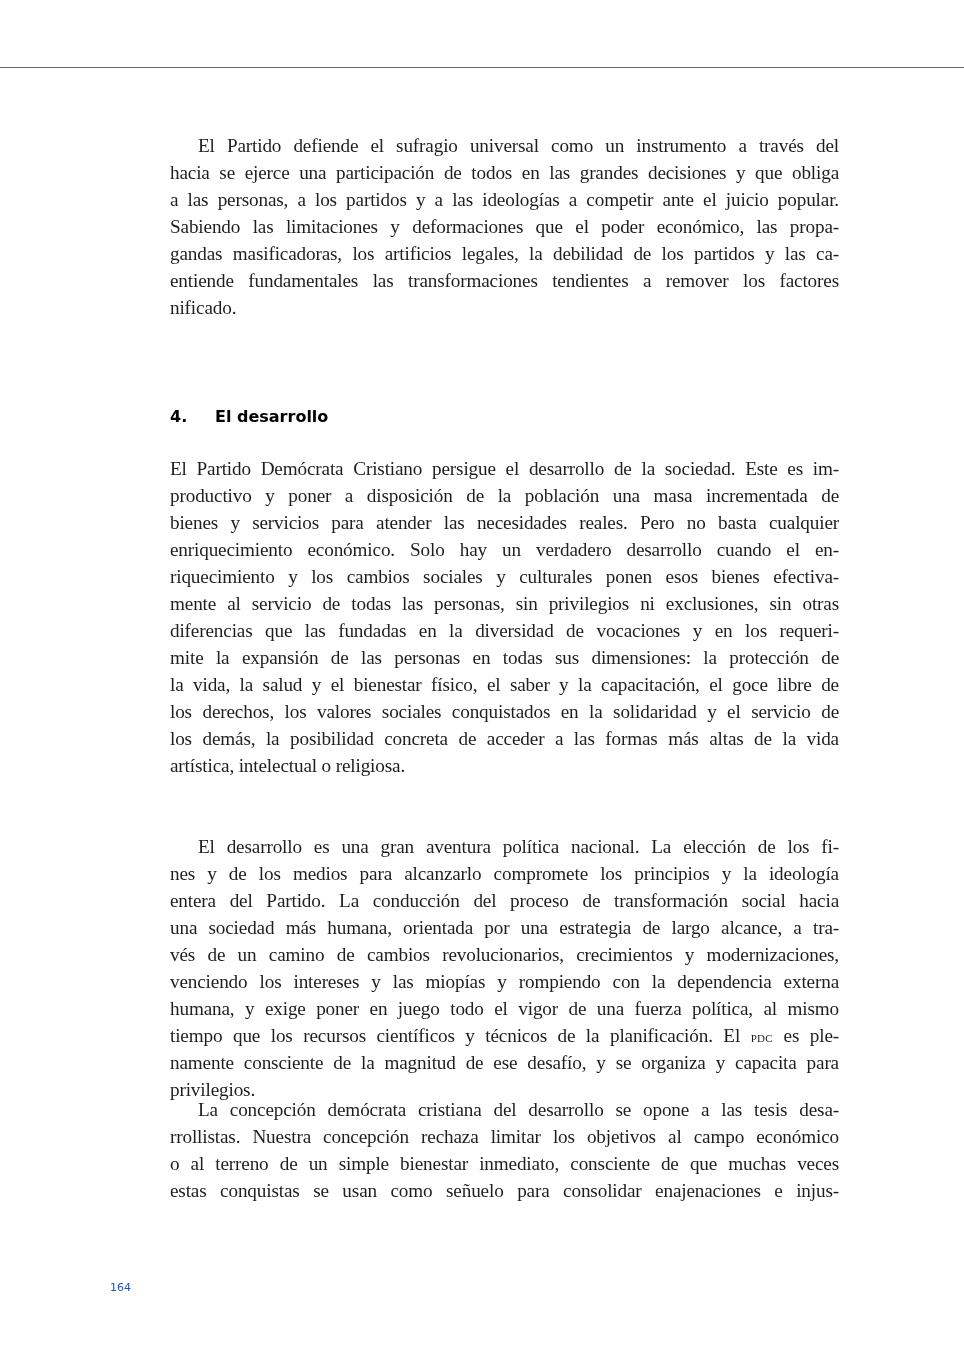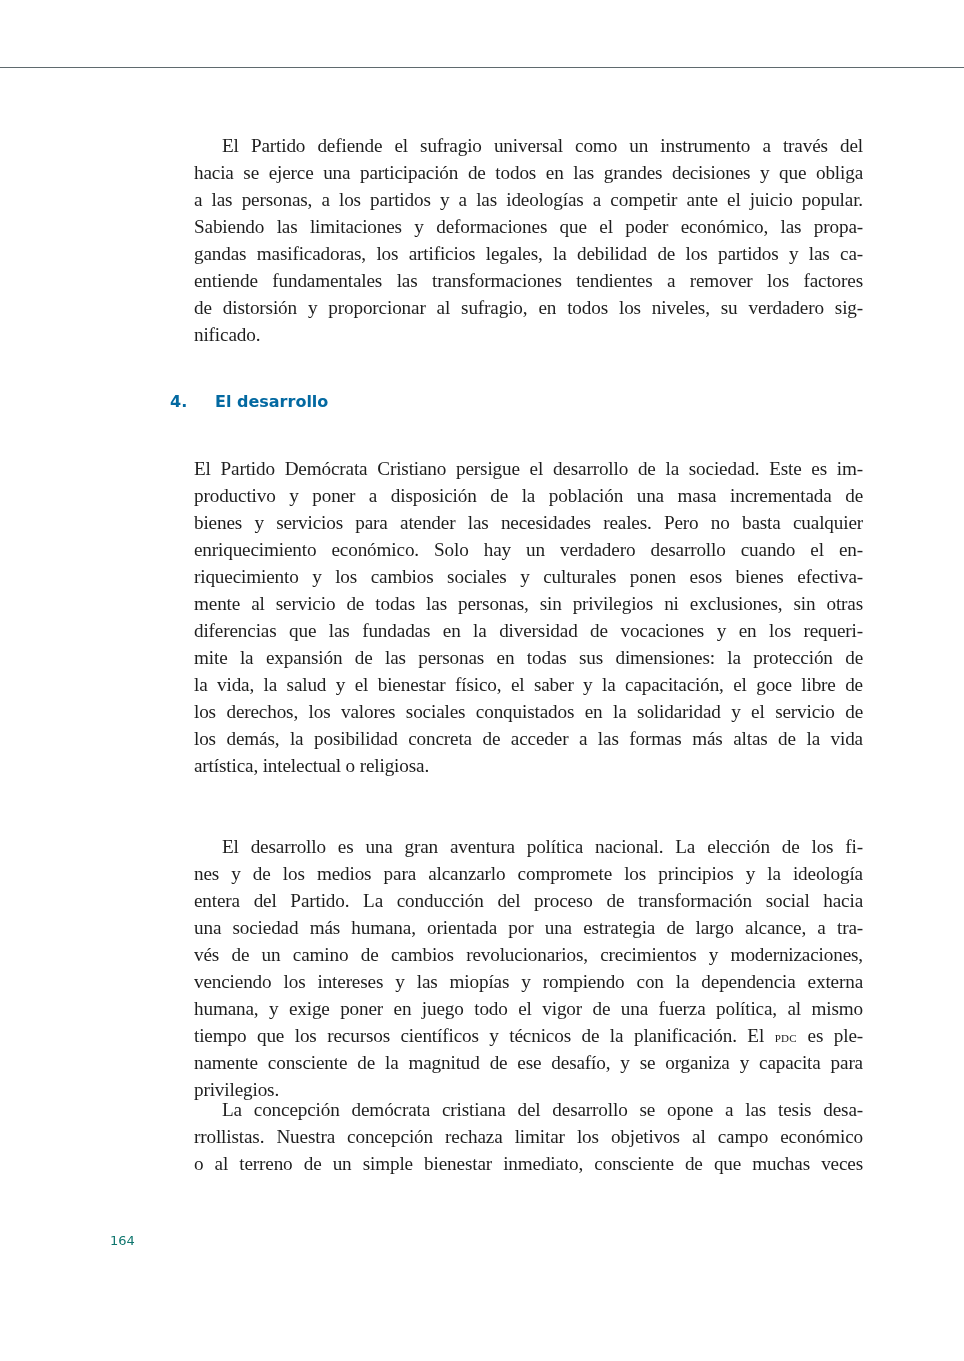--- a/index.html
+++ b/index.html
@@ -20,21 +20,20 @@
     left: 0;
     top: 67px;
     width: 964px;
     height: 1px;
     background: #5f6a6e;
   }
   .text-block {
     position: absolute;
     left: 170px;
     width: 669px;
-    margin-left: 24px;
   }
   .line {
     display: block;
     height: 27px;
     line-height: 27px;
     font-family: "Liberation Serif", "DejaVu Serif", serif;
     font-size: 19.2px;
     white-space: nowrap;
     text-align: justify;
     text-align-last: justify;
@@ -48,54 +47,53 @@
     padding-left: 28px;
   }
   .smallcaps {
     font-variant: small-caps;
     font-size: 0.82em;
     letter-spacing: 0.3px;
   }
   .section-heading {
     position: absolute;
     left: 170px;
-    top: 388px;
+    top: 403px;
     height: 27px;
     line-height: 27px;
     font-family: "DejaVu Sans", "Liberation Sans", sans-serif;
     font-weight: bold;
     font-size: 16px;
-    color: #0369a1;
+    color: #000000;
   }
   .section-heading .num {
     display: inline-block;
     width: 45px;
   }
   .page-number {
     position: absolute;
     left: 110px;
-    top: 1233px;
+    top: 1281px;
     font-family: "DejaVu Sans", "Liberation Sans", sans-serif;
-    font-size: 13px;
-    color: #0f766e;
+    font-size: 11px;
+    color: #1d4ed8;
   }
 </style>
 </head>
 <body>
 
 <div class="header-rule"></div>
 
 <div class="text-block" style="top:132px;">
   <span class="line indent">El Partido defiende el sufragio universal como un instrumento a través del</span>
   <span class="line">hacia se ejerce una participación de todos en las grandes decisiones y que obliga</span>
   <span class="line">a las personas, a los partidos y a las ideologías a competir ante el juicio popular.</span>
   <span class="line">Sabiendo las limitaciones y deformaciones que el poder económico, las propa-</span>
   <span class="line">gandas masificadoras, los artificios legales, la debilidad de los partidos y las ca-</span>
   <span class="line">entiende fundamentales las transformaciones tendientes a remover los factores</span>
-  <span class="line">de distorsión y proporcionar al sufragio, en todos los niveles, su verdadero sig-</span>
   <span class="line last">nificado.</span>
 </div>
 
 <div class="section-heading">
   <span class="num">4.</span><span>El desarrollo</span>
 </div>
 
 <div class="text-block" style="top:455px;">
   <span class="line">El Partido Demócrata Cristiano persigue el desarrollo de la sociedad. Este es im-</span>
   <span class="line">productivo y poner a disposición de la población una masa incrementada de</span>
@@ -121,15 +119,16 @@
   <span class="line">humana, y exige poner en juego todo el vigor de una fuerza política, al mismo</span>
   <span class="line"><span>tiempo que los recursos científicos y técnicos de la planificación. El </span><span class="smallcaps">pdc</span><span> es ple-</span></span>
   <span class="line">namente consciente de la magnitud de ese desafío, y se organiza y capacita para</span>
   <span class="line last">privilegios.</span>
 </div>
 
 <div class="text-block" style="top:1096px;">
   <span class="line indent">La concepción demócrata cristiana del desarrollo se opone a las tesis desa-</span>
   <span class="line">rrollistas. Nuestra concepción rechaza limitar los objetivos al campo económico</span>
   <span class="line">o al terreno de un simple bienestar inmediato, consciente de que muchas veces</span>
+  <span class="line">estas conquistas se usan como señuelo para consolidar enajenaciones e injus-</span>
 </div>
 
 <div class="page-number">164</div>
 
 </body></html>

